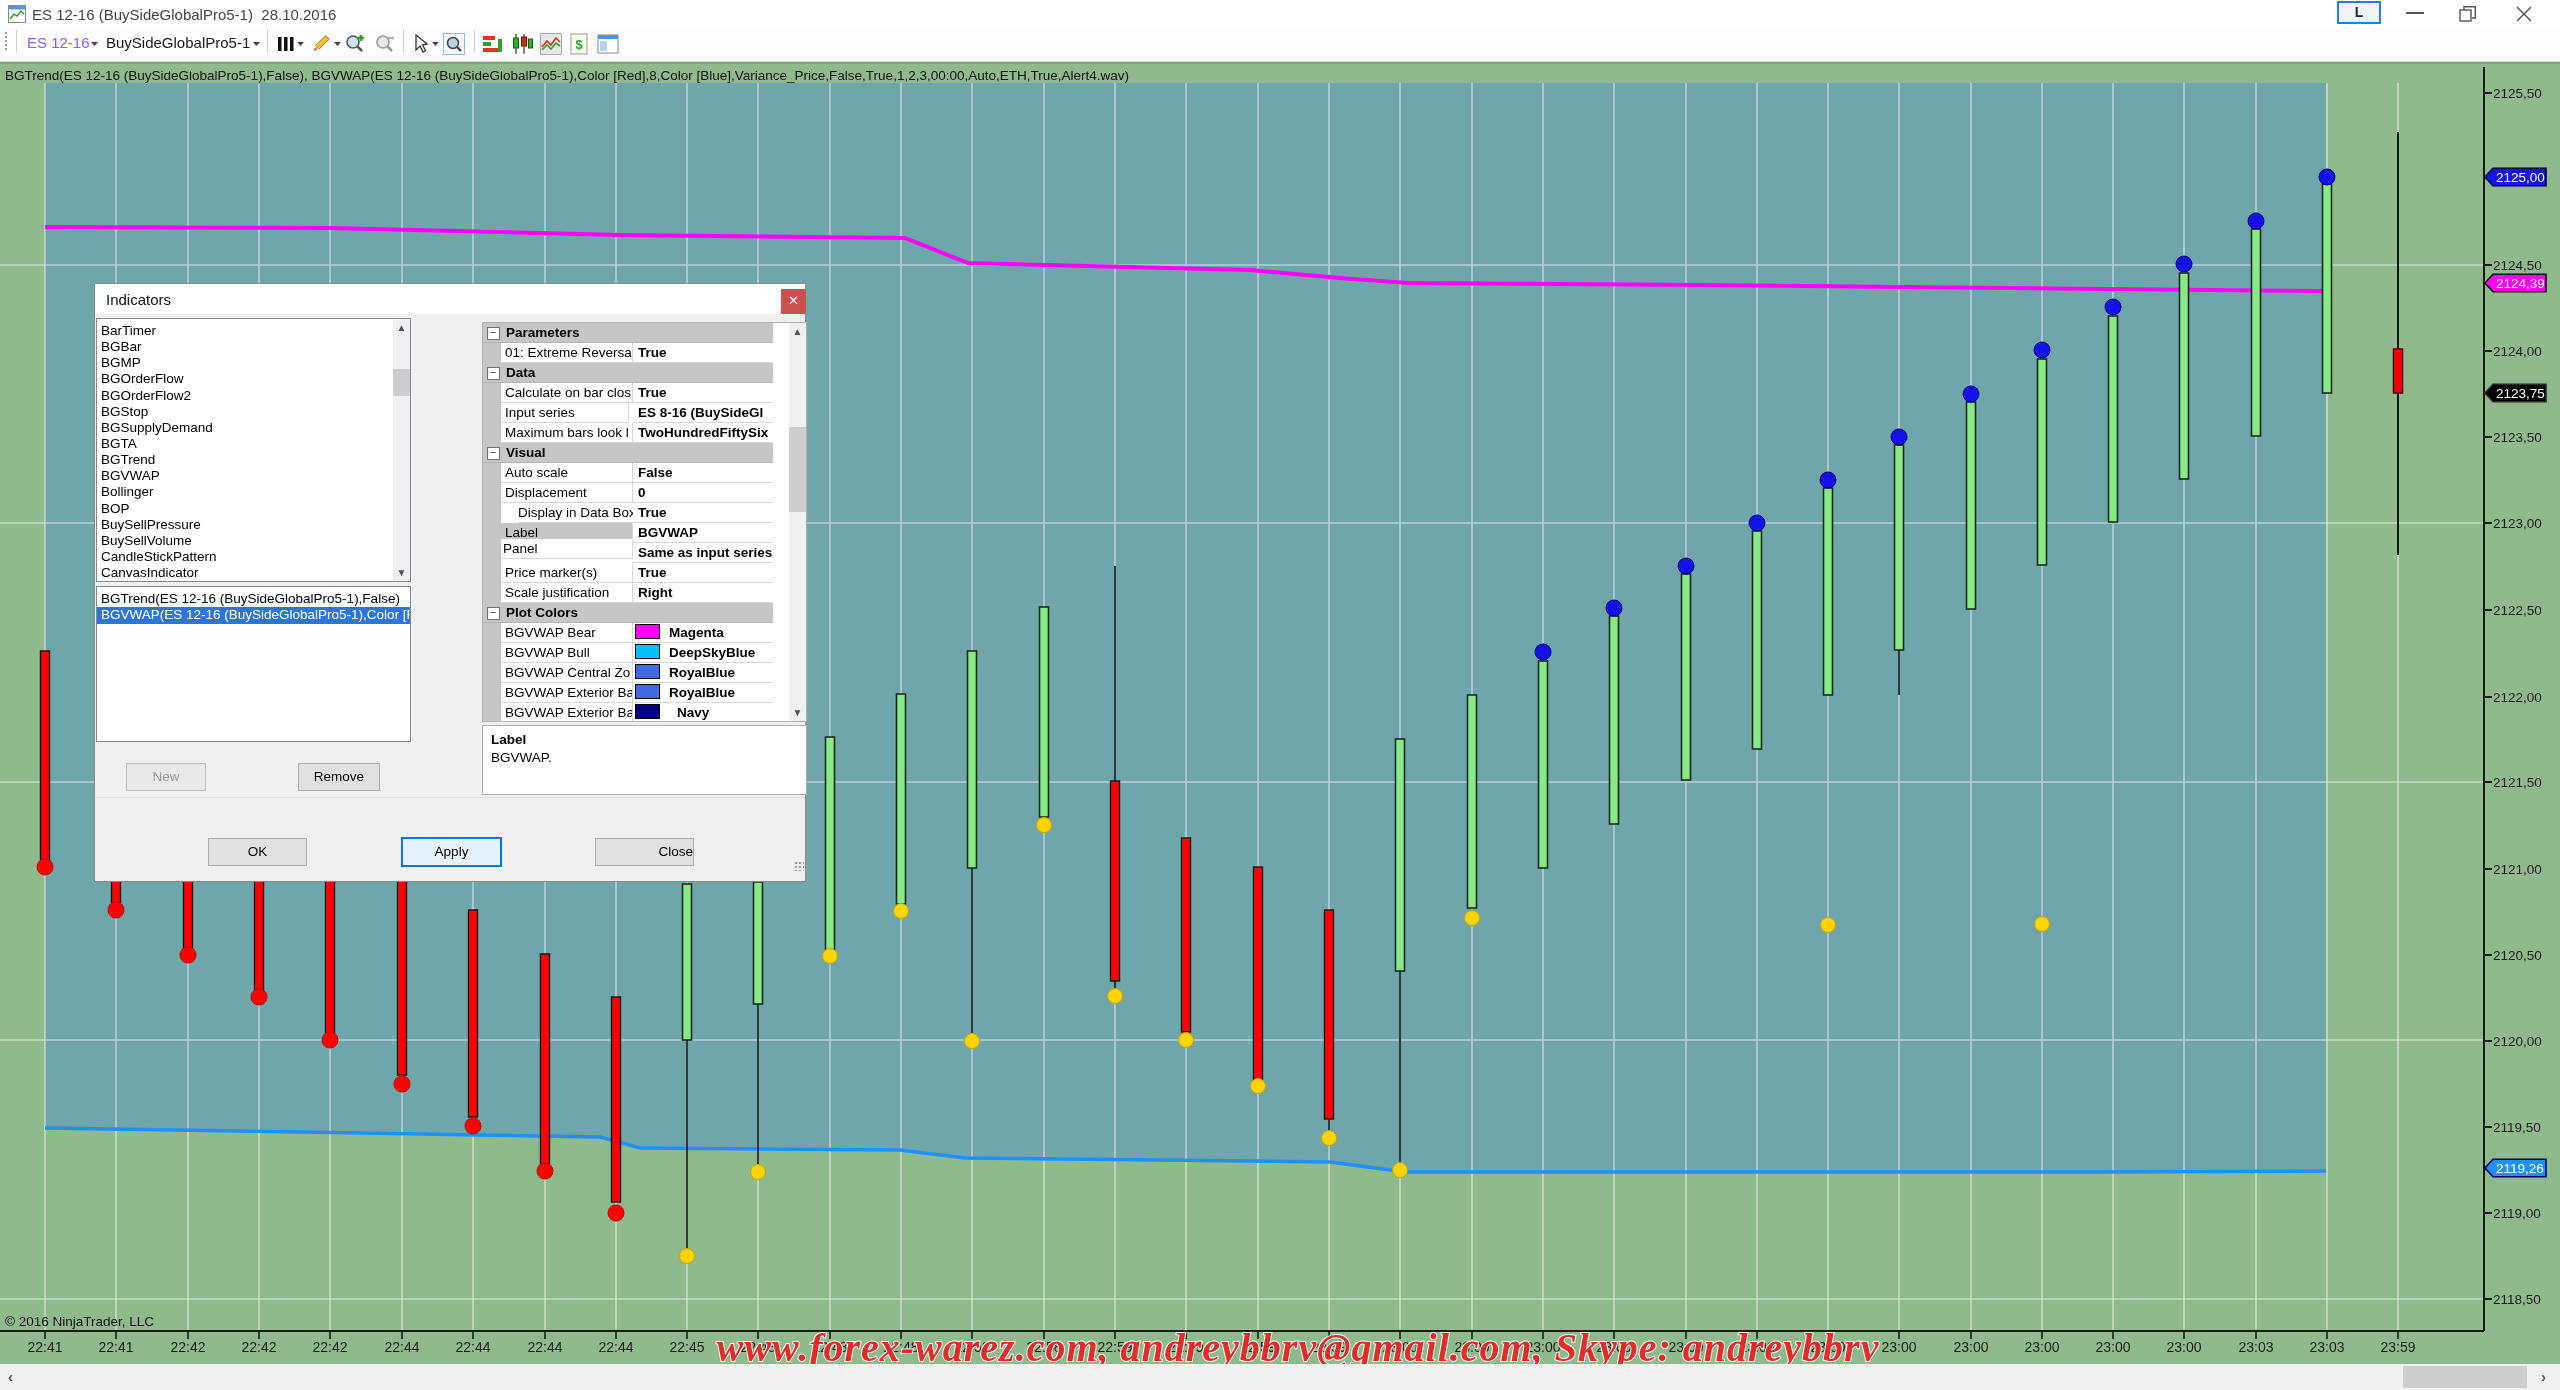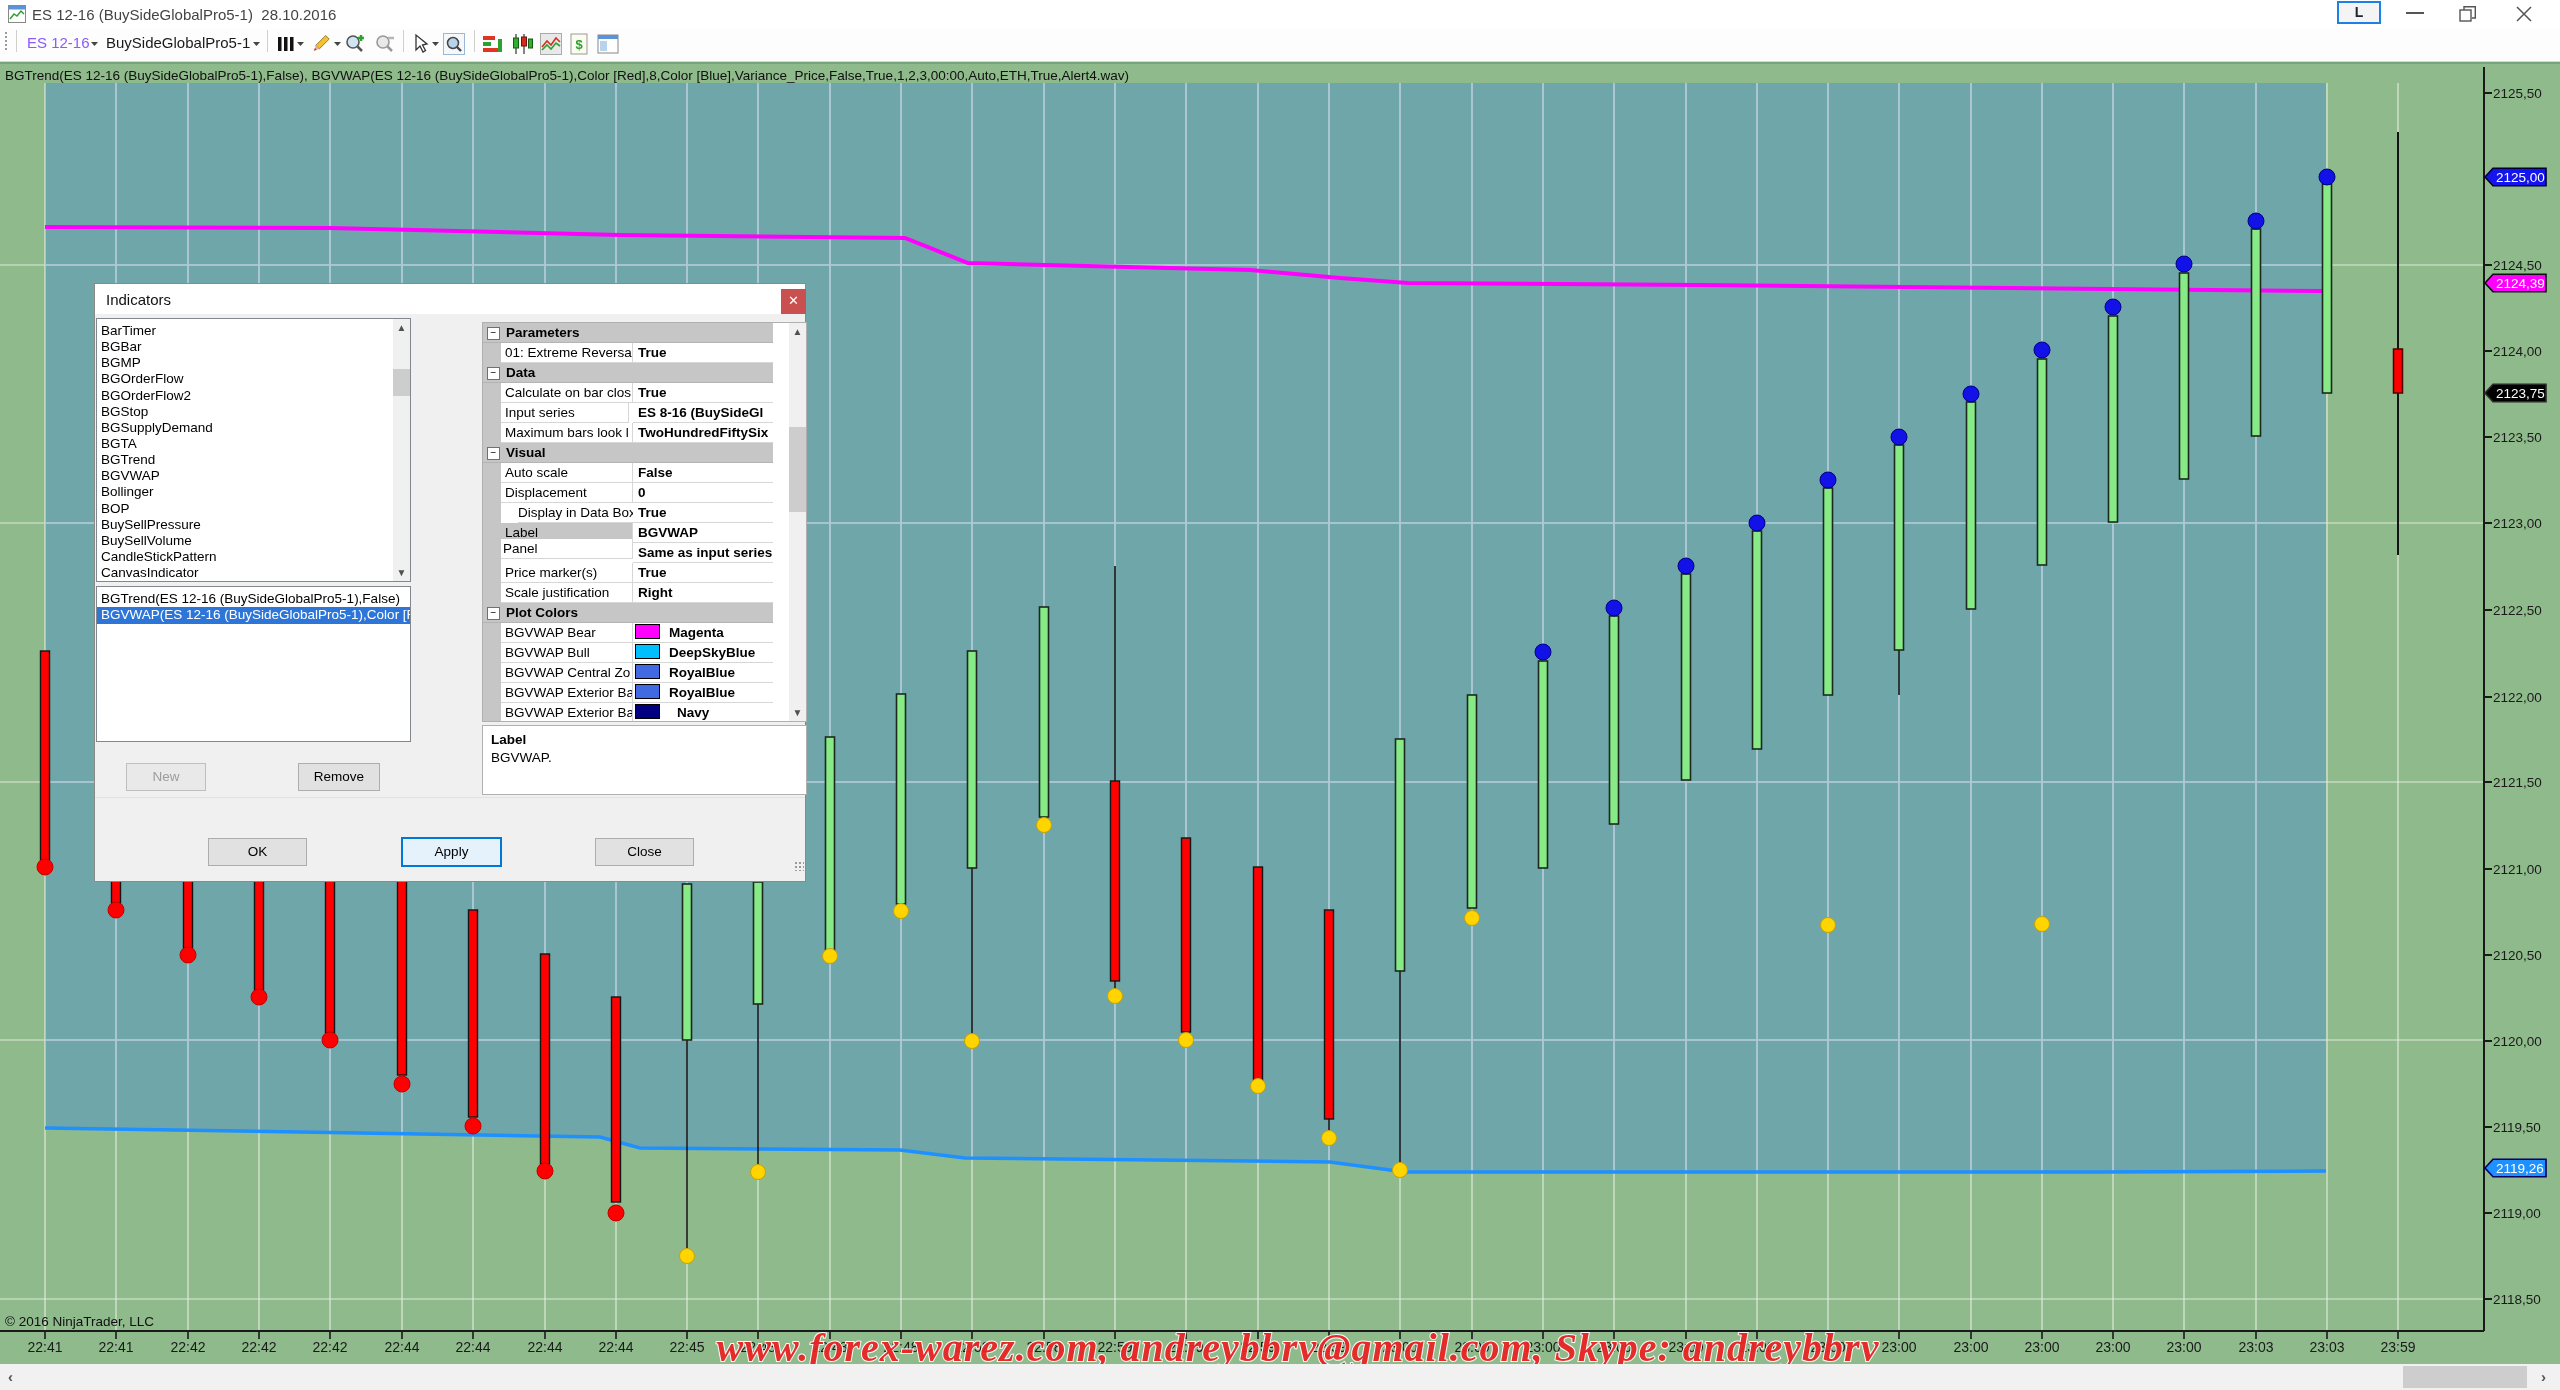--- a/index.html
+++ b/index.html
@@ -485,14 +485,14 @@
       <div style="position:absolute;right:0;bottom:0;width:17px;height:17px;color:#505050;font-size:10px;text-align:center;line-height:17px">▼</div>
       <div style="position:absolute;right:0;top:104px;width:17px;height:85px;background:#cdcdcd"></div>
     </div>
     <div style="position:absolute;left:387px;top:441px;width:325px;height:70px;background:#fff;border:1px solid #b0b0b0;box-sizing:border-box;font-size:13.5px">
       <div style="margin:6px 0 0 8px;font-weight:bold">Label</div>
       <div style="margin:3px 0 0 8px">BGVWAP.</div>
     </div>
     <div style="position:absolute;left:0;top:513px;width:100%;height:1px;background:#e2e2e2"></div>
     <div style="position:absolute;left:113px;top:554px;width:99px;height:28px;background:#e1e1e1;border:1px solid #adadad;box-sizing:border-box;font-size:13.5px;text-align:center;line-height:26px">OK</div>
     <div style="position:absolute;left:306px;top:553px;width:101px;height:30px;background:#e5f1fb;border:2px solid #0078d7;box-sizing:border-box;font-size:13.5px;text-align:center;line-height:26px">Apply</div>
-    <div style="position:absolute;left:500px;top:554px;width:99px;height:28px;background:#e1e1e1;border:1px solid #adadad;box-sizing:border-box;font-size:13.5px;text-align:center;line-height:26px">Close</div>
+    <div style="position:absolute;left:500px;top:554px;width:99px;height:28px;background:#e1e1e1;border:1px solid #adadad;box-sizing:border-box;font-size:13.5px;text-align:right;line-height:26px">Close</div>
     <div style="position:absolute;left:699px;top:577px;width:10px;height:10px;background-image:radial-gradient(circle,#9a9a9a 1px,transparent 1.3px);background-size:4px 4px"></div>
   </div>
 </body></html>

